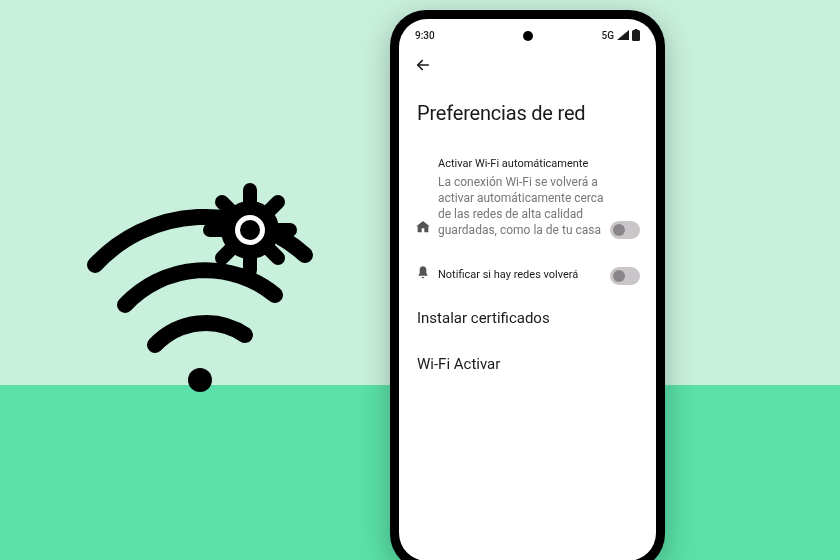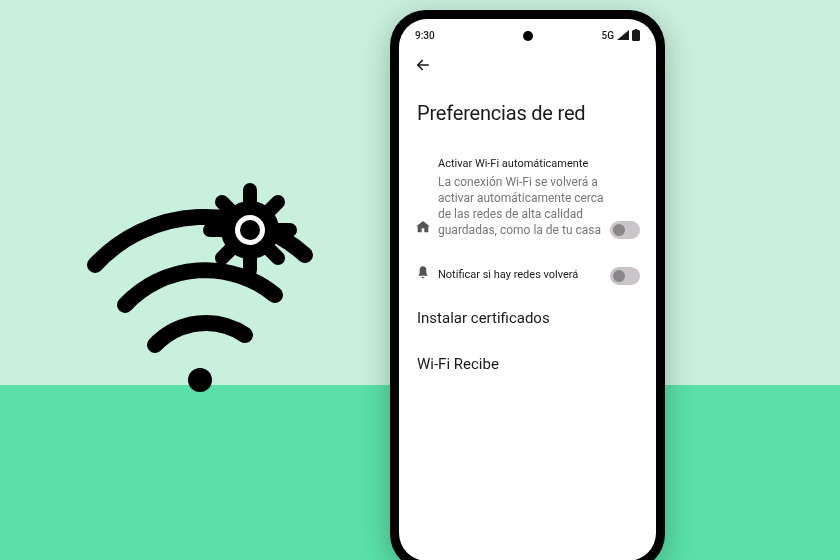--- a/index.html
+++ b/index.html
@@ -221,16 +221,16 @@
           </svg>
       </div>
       <div class="setting-text">
         <div class="setting-title">Notificar si hay redes volverá</div>
       </div>
       <div class="toggle"></div>
     </div>
 
     <div class="simple-row">Instalar certificados</div>
 
-    <div class="simple-row">Wi-Fi Recibe</div>
+    <div class="simple-row">Wi-Fi Activar</div>
 
   </div>
 </div>
 
 </body></html>

